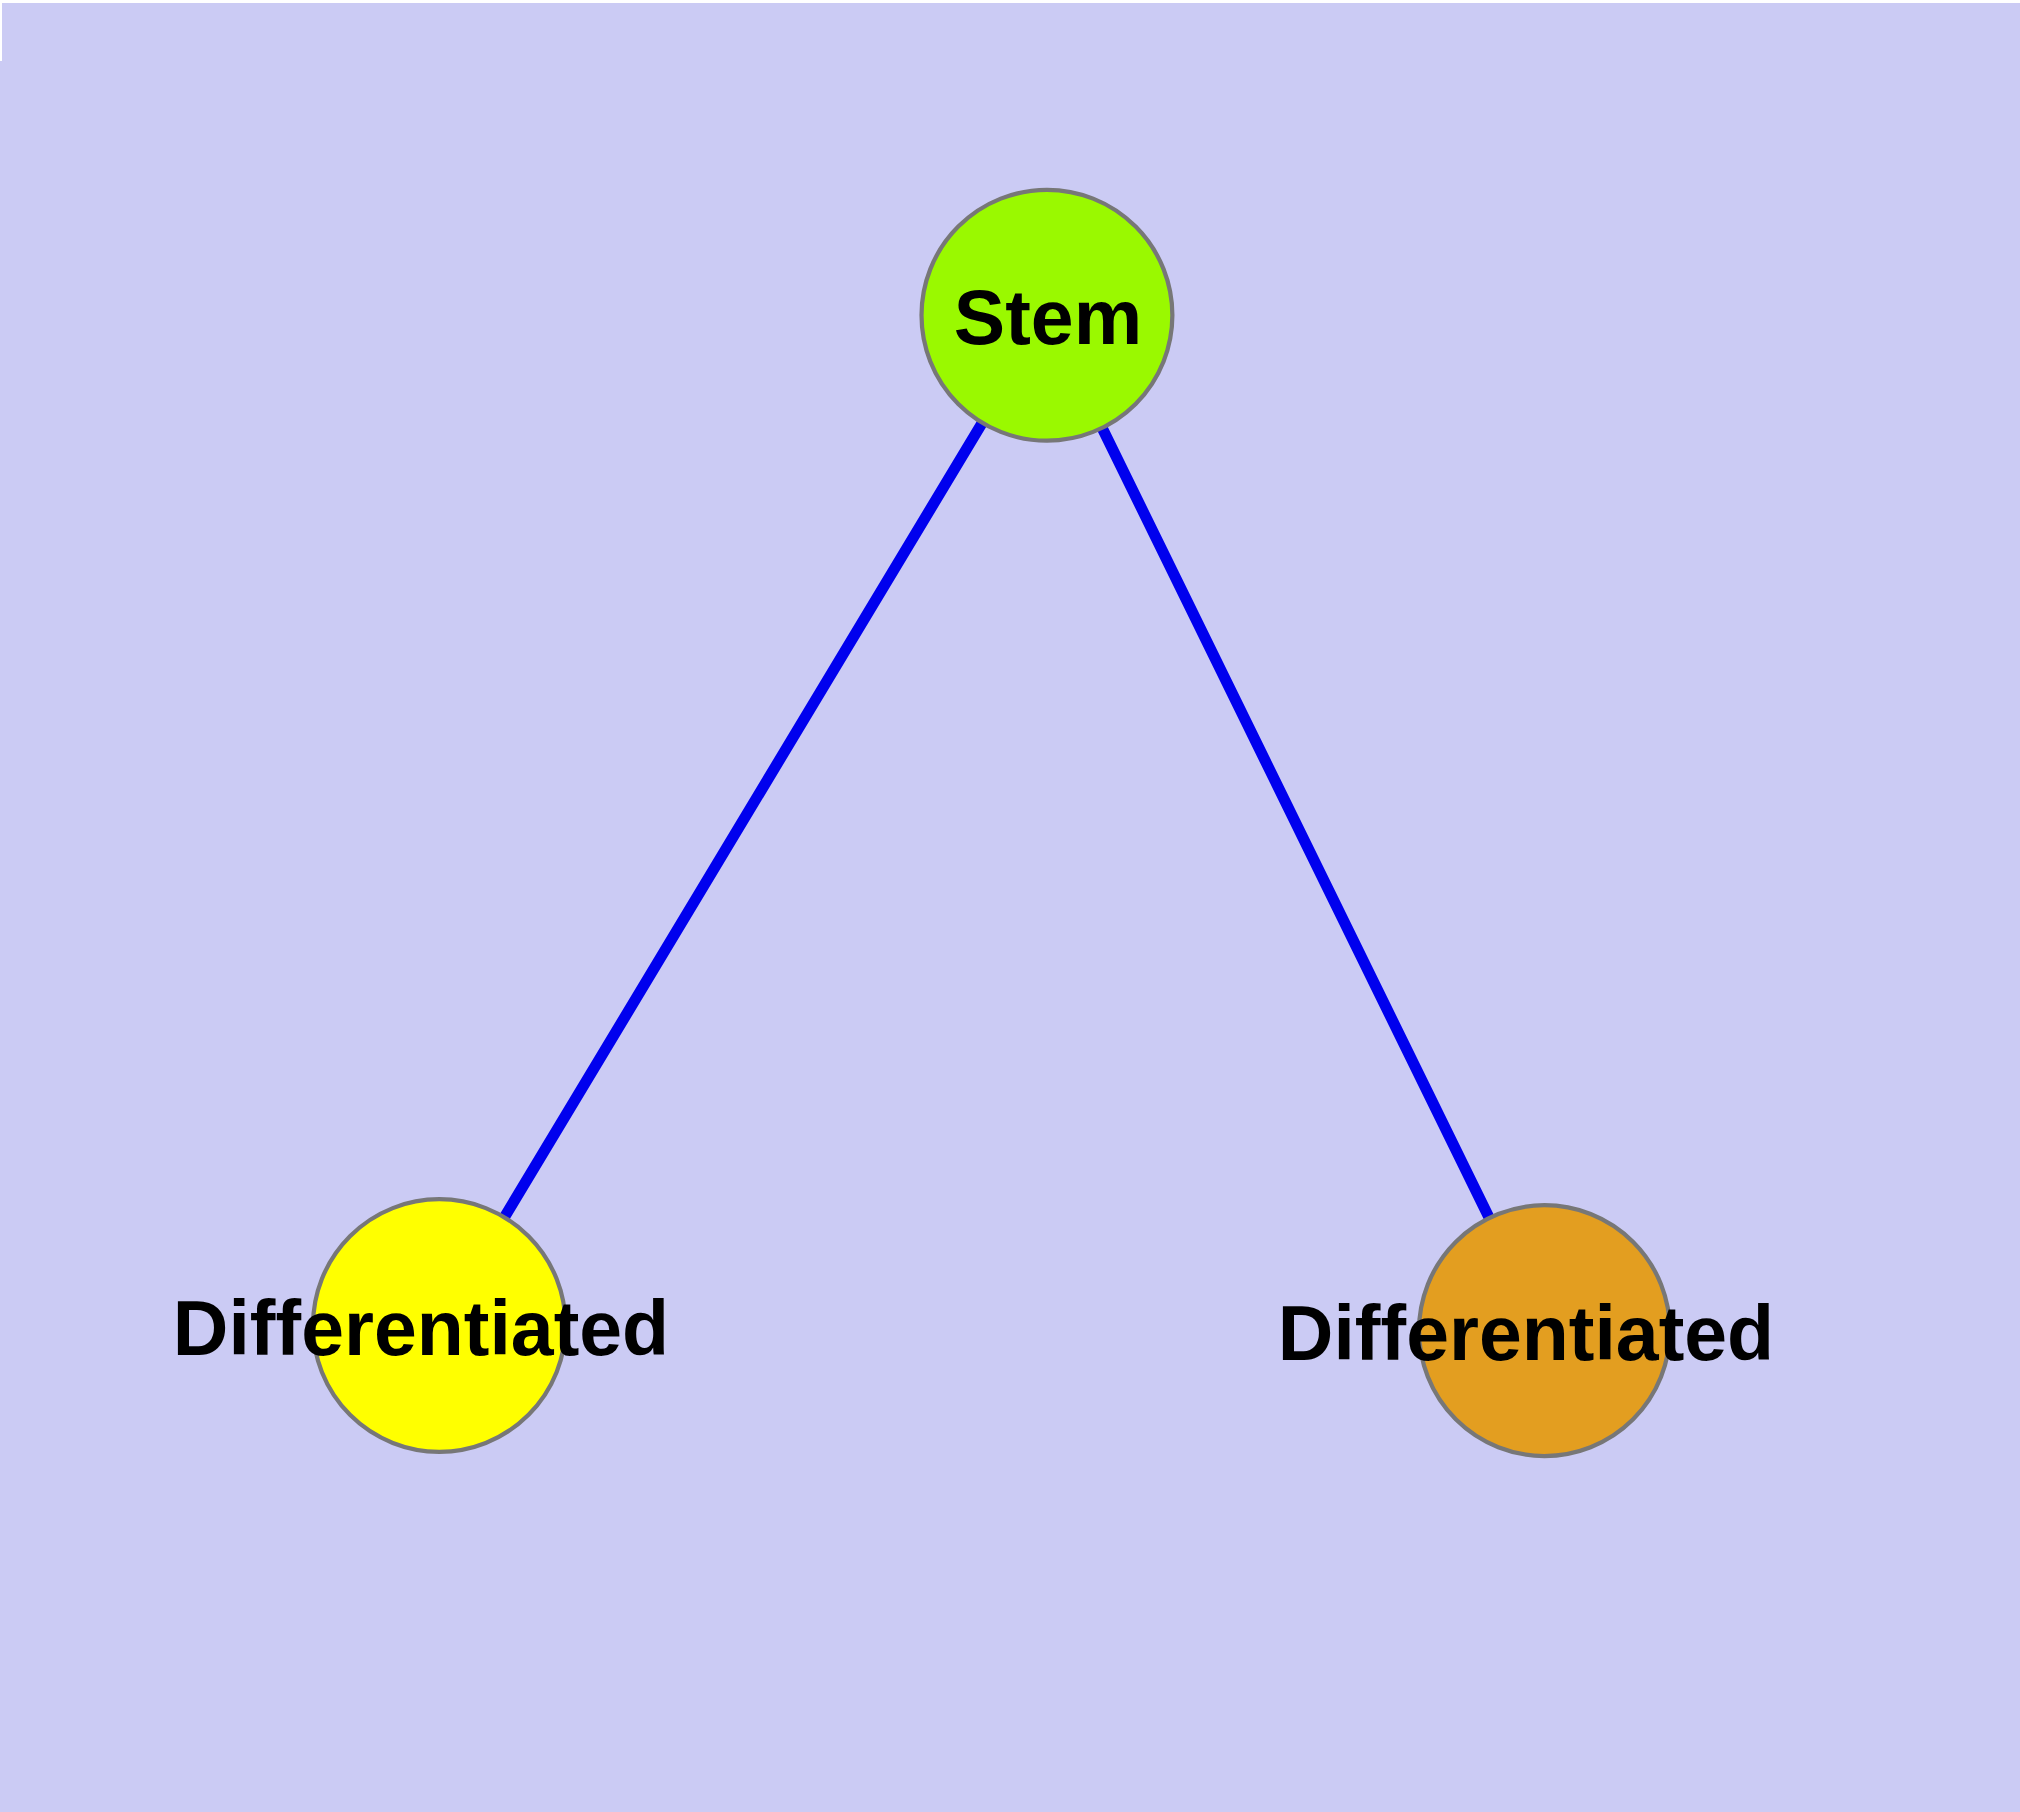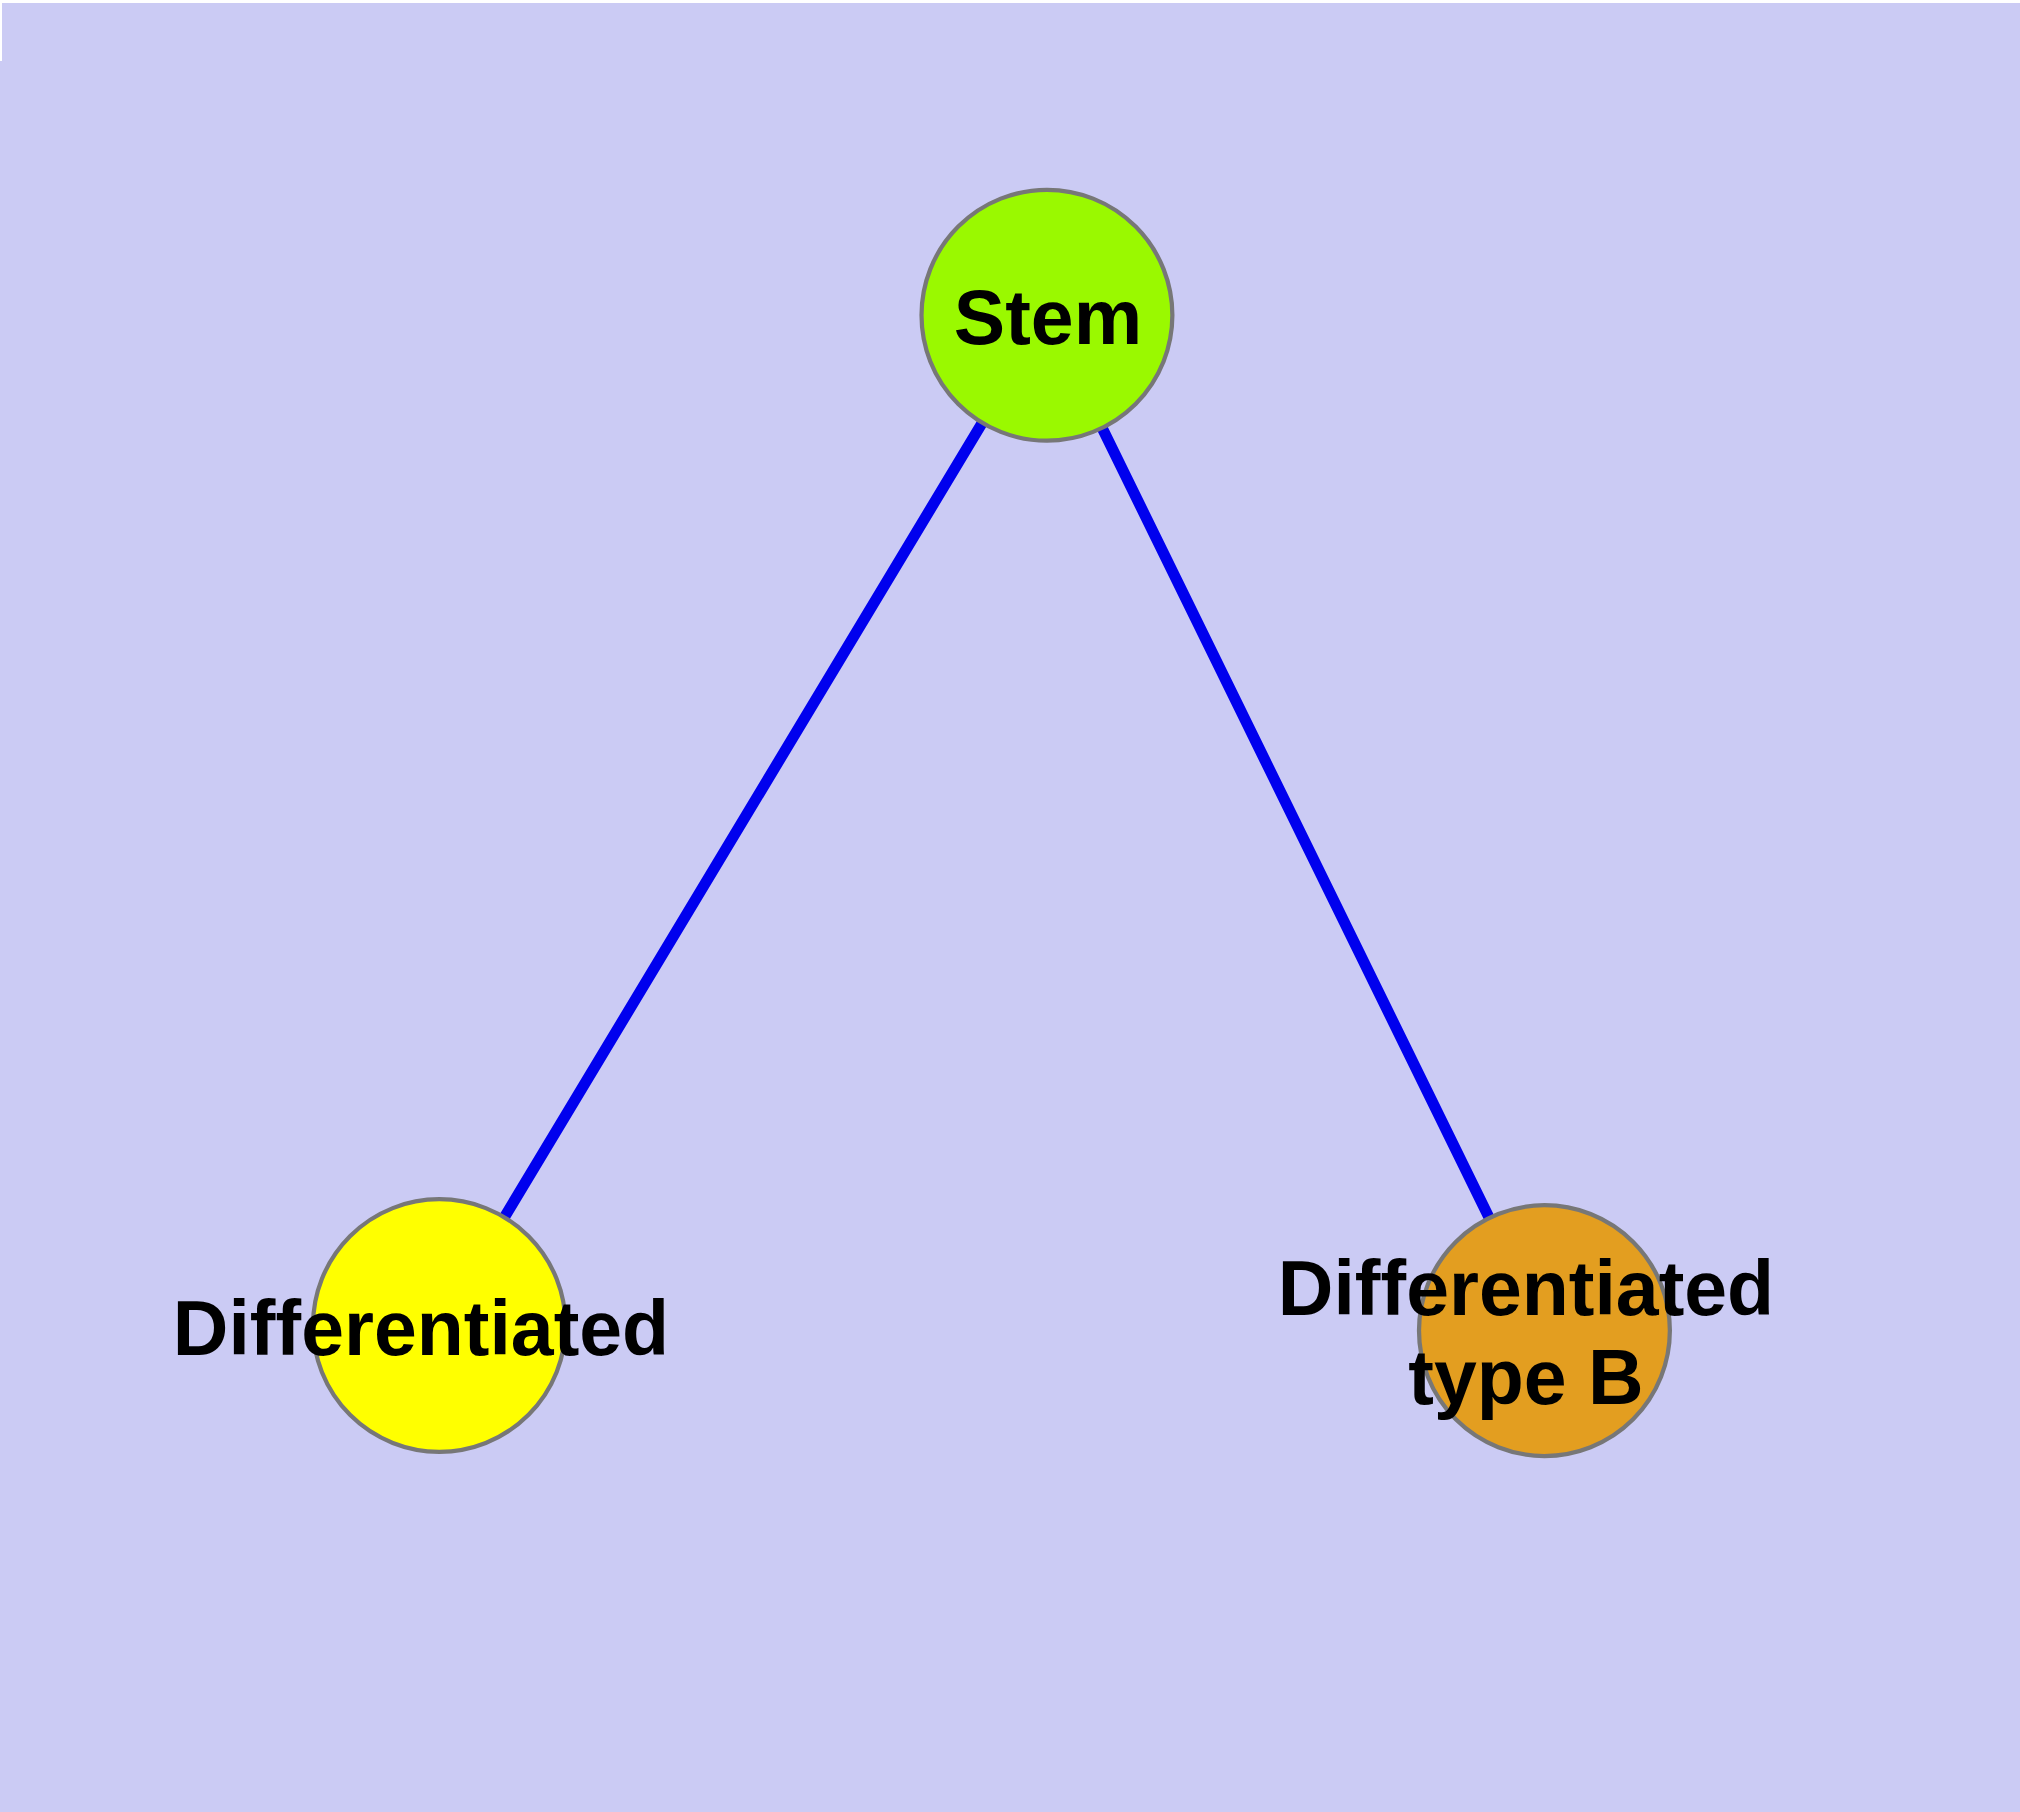--- a/index.html
+++ b/index.html
@@ -31,21 +31,20 @@
   }
   .graph-svg {
     position: absolute;
     top: 0; left: 0;
     width: 2021px;
     height: 1812px;
   }
   .node-label {
     position: absolute;
     transform: translate(-50%, -50%);
-    text-align: center;
     color: #000000;
     font-weight: bold;
     font-size: 77px;
     line-height: 89px;
     white-space: nowrap;
     letter-spacing: 0px;
   }
   .stem-label   { left: 1048px; top: 317px; }
   .type-a-label { left: 421px;  top: 1328px; }
   .type-b-label { left: 1526px; top: 1333px; }
@@ -67,19 +66,18 @@
   <div class="node-label stem-label">
     <div>Stem</div>
   </div>
 
   <div class="node-label type-a-label">
     <div>Differentiated</div>
   </div>
 
   <div class="node-label type-b-label">
     <div>Differentiated</div>
-    <div>type B</div>
   </div>
 
   <div class="top-strip"></div>
   <div class="left-strip"></div>
 </div>
 
 
 </body></html>

